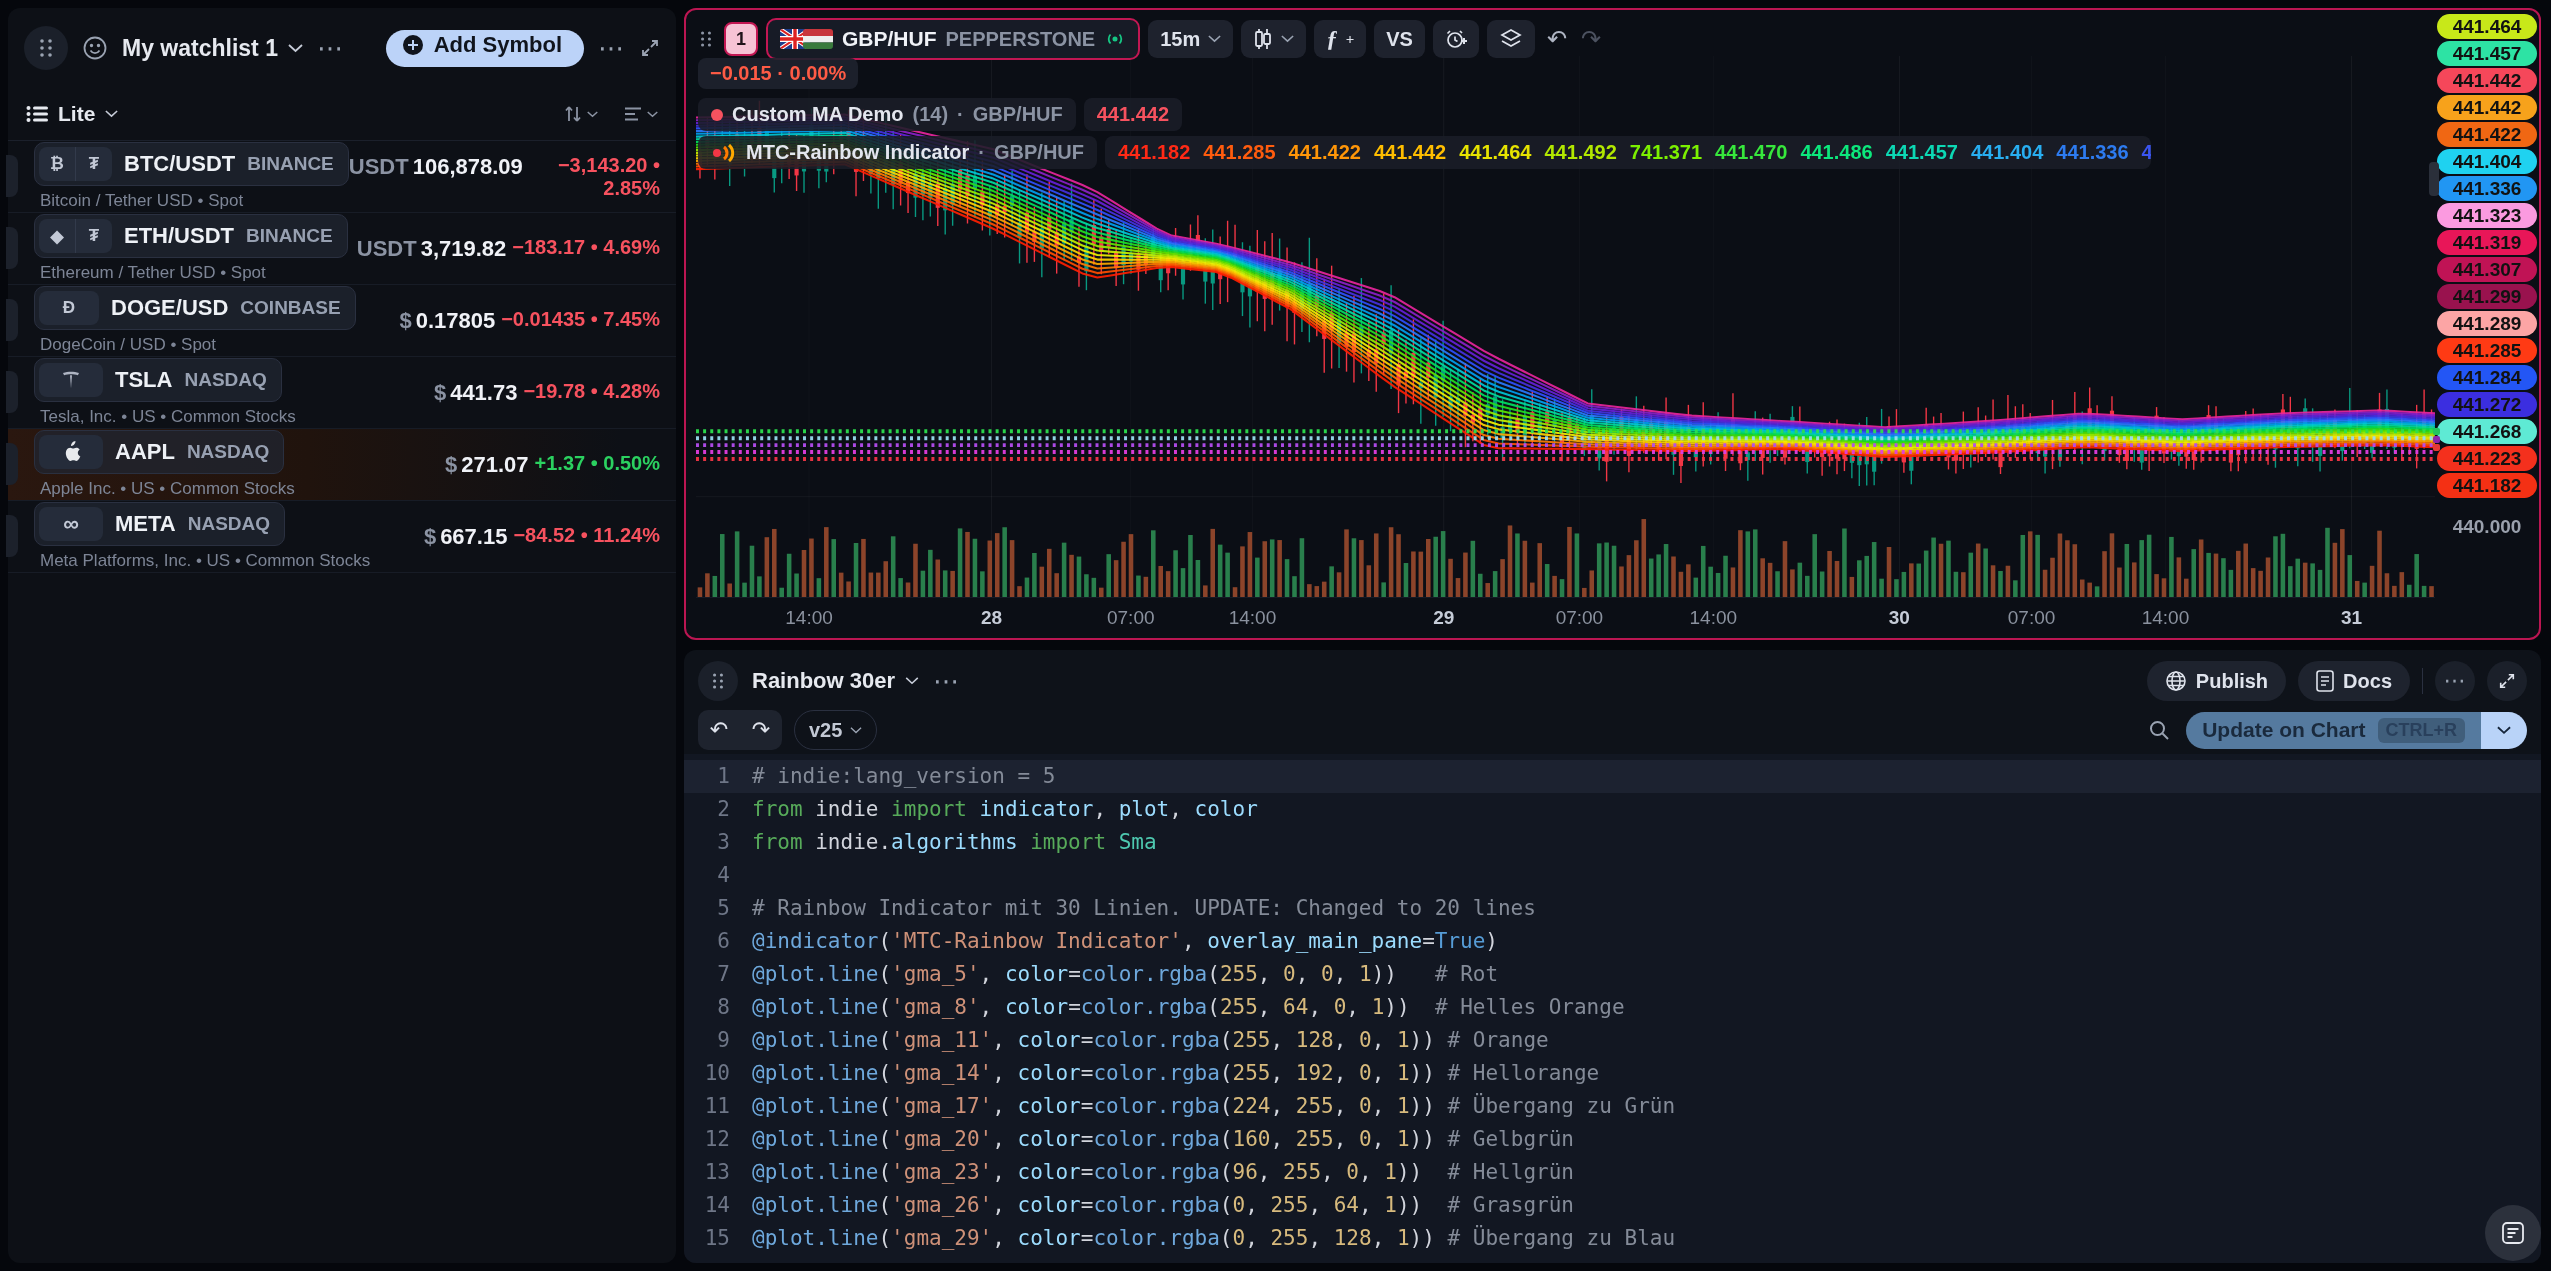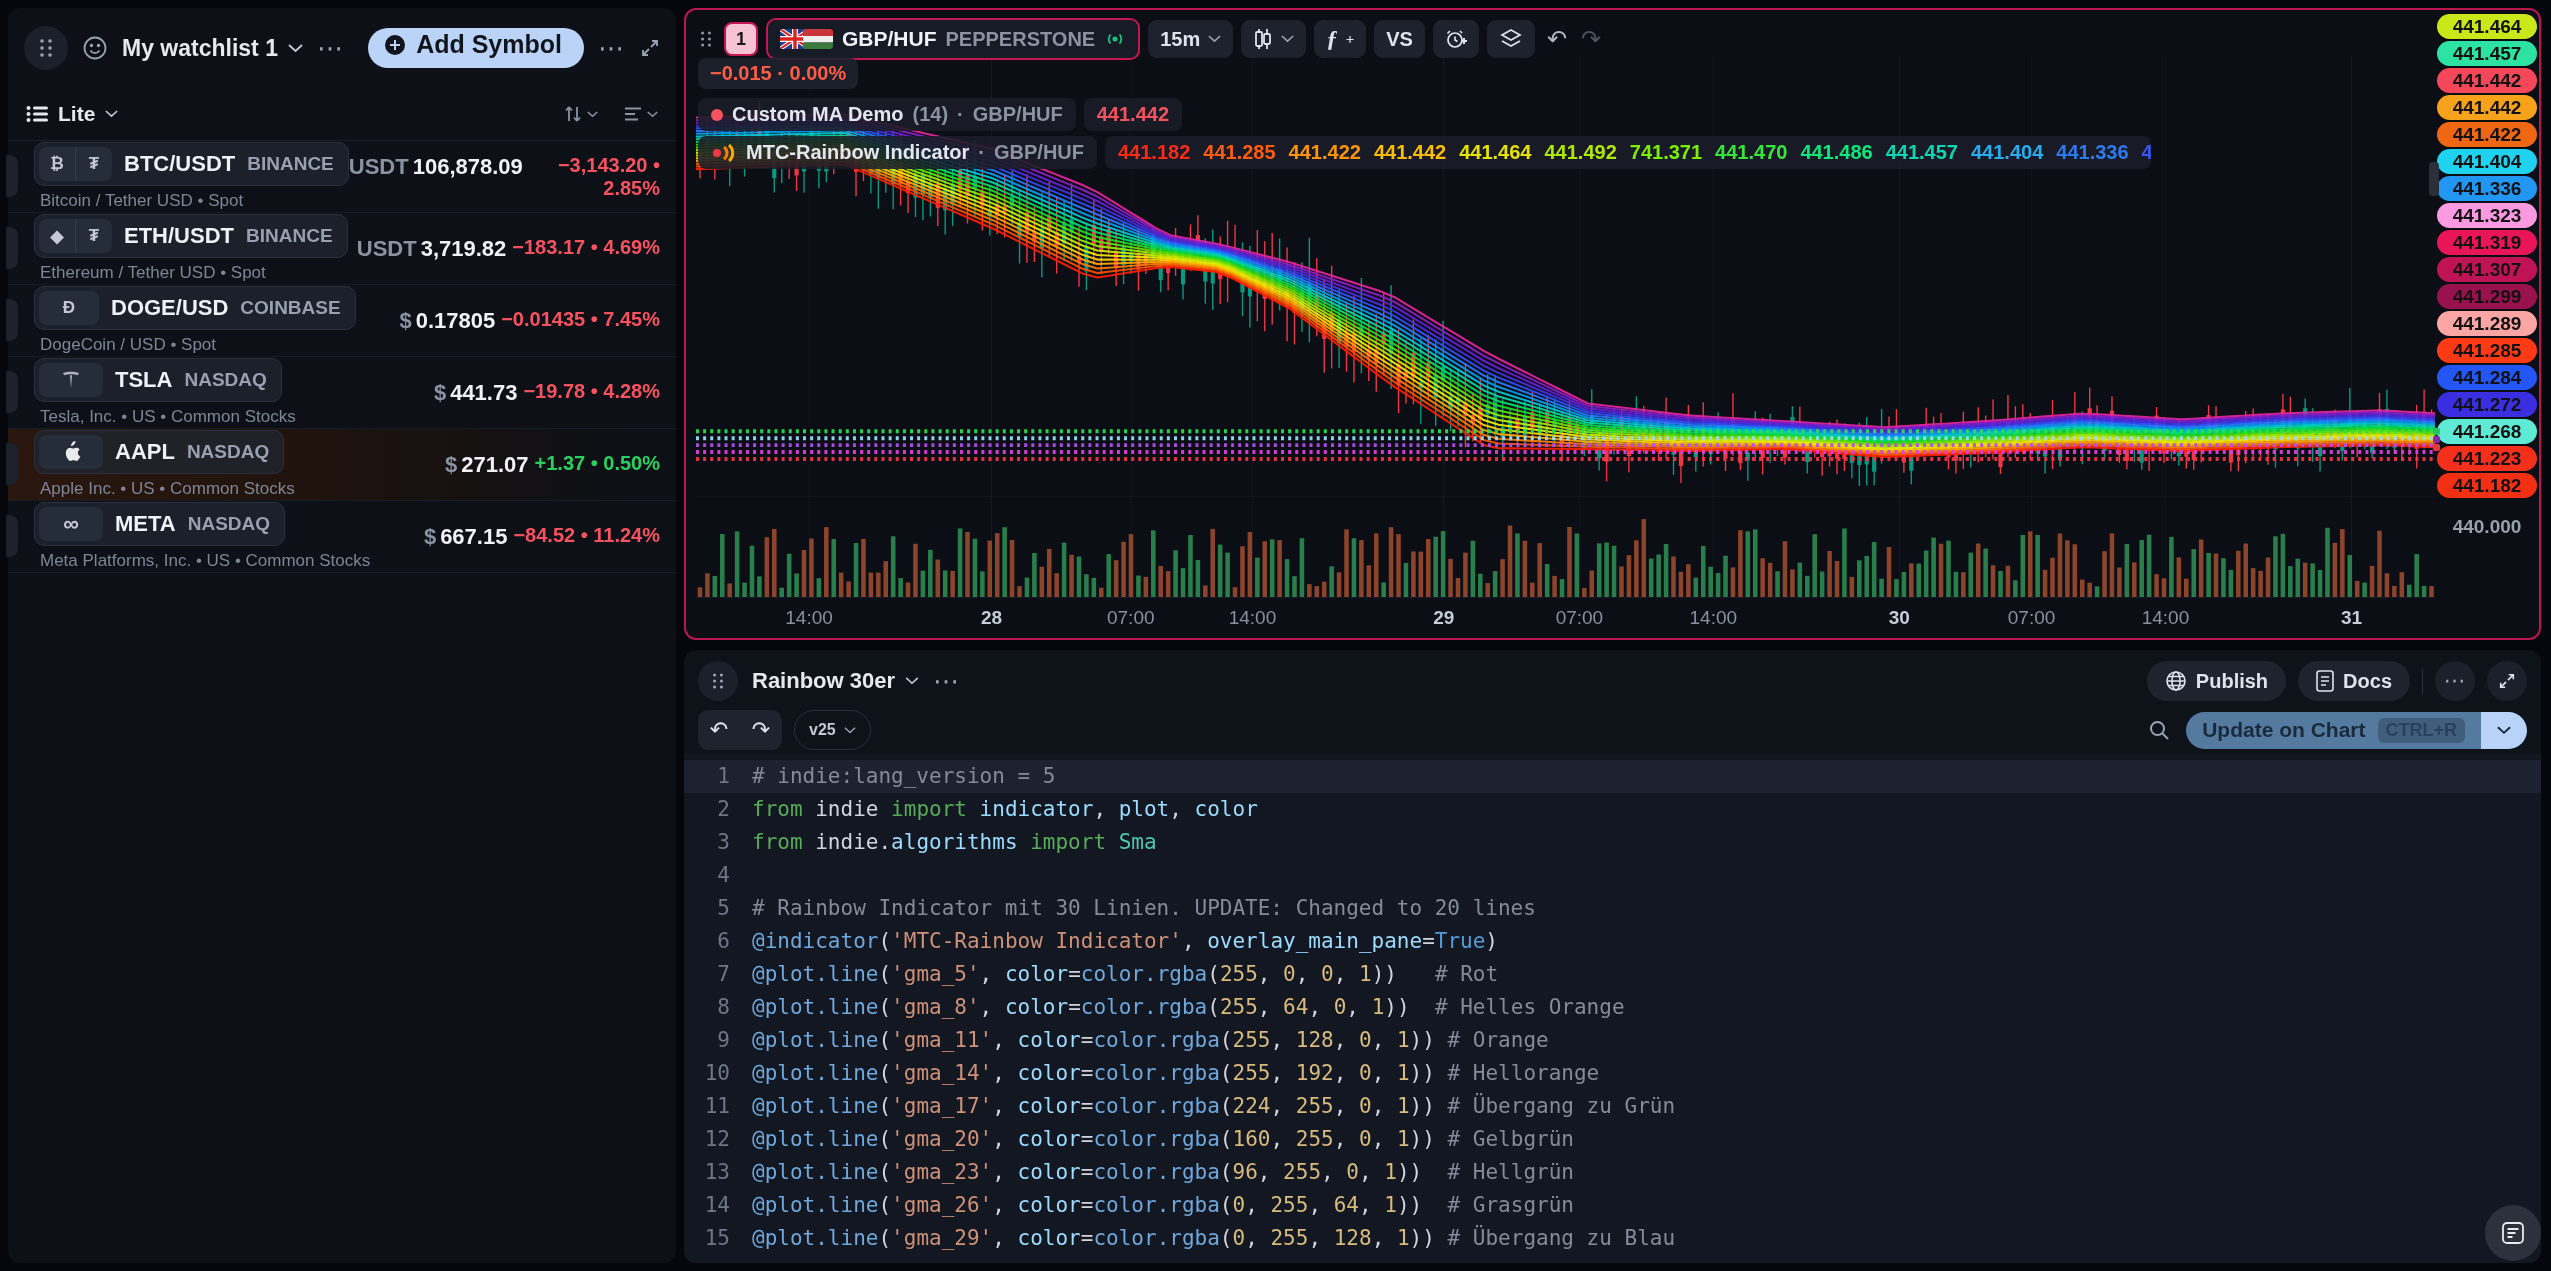--- a/index.html
+++ b/index.html
@@ -6,21 +6,21 @@
     font-family:"Liberation Sans",sans-serif;color:#d1d4dc;-webkit-font-smoothing:antialiased;}
   .panel{position:absolute;background:#0e1118;border-radius:12px;}
   
   #watchlist{left:8px;top:8px;width:668px;height:1255px;background:#0d1016;}
   .wl-header{display:flex;align-items:center;height:80px;padding:0 16px;gap:14px;}
   .hbtn{width:44px;height:44px;border-radius:50%;background:#1b202a;display:flex;align-items:center;justify-content:center;color:#9aa3b2;flex:0 0 auto;cursor:pointer;}
   .wl-title{font-size:23px;font-weight:700;color:#e6e9ef;display:flex;align-items:center;gap:10px;cursor:pointer;}
   .chev{display:inline-block;}
   .dots{color:#9aa3b2;font-size:26px;letter-spacing:2px;cursor:pointer;}
   .addsym{margin-left:auto;display:flex;align-items:center;gap:10px;background:#bcd3f8;color:#10141d;
-    font-weight:700;font-size:25px;border-radius:999px;padding:2px 22px 9px 16px;cursor:pointer;}
+    font-weight:700;font-size:22px;border-radius:999px;padding:2px 22px 9px 16px;cursor:pointer;}
   .wl-subheader{display:flex;align-items:center;height:52px;padding:0 18px;gap:12px;border-bottom:1px solid #1b202b;}
   .lite{font-size:21px;font-weight:700;color:#e6e9ef;display:flex;gap:10px;align-items:center;cursor:pointer;}
   .sub-right{margin-left:auto;display:flex;gap:26px;color:#8b93a3;align-items:center;}
   .iconbtn{display:flex;align-items:center;gap:5px;cursor:pointer;color:#8b93a3;}
   .wrow{position:relative;display:flex;align-items:center;height:71px;border-bottom:1px solid #171c26;padding:0 16px 0 26px;cursor:pointer;}
   .wrow.hl{background:linear-gradient(90deg,#2a170f 0%,#20130d 45%,rgba(22,14,10,0) 92%);}
   .wtab{position:absolute;left:-2px;top:14px;width:12px;height:42px;background:#1c212b;border-radius:0 8px 8px 0;}
   .wmain{display:flex;flex-direction:column;gap:5px;}
   .wpill{display:flex;align-items:center;gap:12px;background:rgba(32,38,50,.75);border:1px solid #2a3040;border-radius:10px;padding:4px 14px 4px 4px;width:max-content;}
   .chipbox{display:flex;background:#252c3a;border-radius:8px;overflow:hidden;}
@@ -64,21 +64,21 @@
   
   #editor{left:684px;top:650px;width:1857px;height:613px;background:#0e1219;display:flex;flex-direction:column;overflow:hidden;}
   .erow1{display:flex;align-items:center;height:50px;padding:6px 14px 0 14px;gap:14px;}
   .etitle{font-size:22px;font-weight:700;color:#e6e9ef;display:flex;align-items:center;gap:10px;cursor:pointer;}
   .erow1-right{margin-left:auto;display:flex;align-items:center;gap:12px;}
   .epill{display:flex;align-items:center;gap:9px;background:#1e232e;border-radius:999px;height:40px;padding:0 18px;font-size:20px;font-weight:700;color:#dfe3ec;cursor:pointer;}
   .vdiv{width:1px;height:26px;background:#2a3040;}
   .erow2{display:flex;align-items:center;height:48px;padding:0 14px;gap:12px;}
   .ur{display:flex;background:#1e232e;border-radius:10px;overflow:hidden;}
   .ur span{width:42px;height:40px;display:flex;align-items:center;justify-content:center;font-size:22px;color:#dfe3ec;cursor:pointer;}
-  .vpill{display:flex;align-items:center;gap:8px;border:1px solid #2a3040;border-radius:20px;height:38px;padding:0 14px;font-size:16px;font-weight:600;color:#c2c8d4;cursor:pointer;}
+  .vpill{display:flex;align-items:center;gap:8px;border:1px solid #2a3040;border-radius:20px;height:38px;padding:0 14px;font-size:20px;font-weight:600;color:#c2c8d4;cursor:pointer;}
   .erow2-right{margin-left:auto;display:flex;align-items:center;gap:16px;}
   .updbtn{display:flex;align-items:stretch;border-radius:19px;overflow:hidden;height:37px;cursor:pointer;}
   .upd-main{display:flex;align-items:center;gap:12px;background:#557a9f;color:#1a2a3d;font-size:21px;font-weight:700;padding:0 16px;}
   .kbd{background:rgba(10,20,34,.28);color:#29405c;border-radius:6px;padding:2px 8px;font-size:18px;font-weight:700;}
   .upd-chev{width:46px;background:#b9d3f8;display:flex;align-items:center;justify-content:center;color:#15253a;}
   #code{flex:1;background:#121722;font-family:"DejaVu Sans Mono",monospace;font-size:21px;line-height:33px;padding-top:6px;overflow:hidden;position:relative;}
   .cline{display:flex;height:33px;white-space:pre;}
   .cline.active{background:#1c2230;}
   .ln{width:46px;flex:0 0 auto;text-align:right;color:#6e7687;padding-right:22px;user-select:none;}
   .cm{color:#848b98;} .kw{color:#57ab5a;} .fn{color:#6ea8dc;} .id{color:#9cdcfe;}

